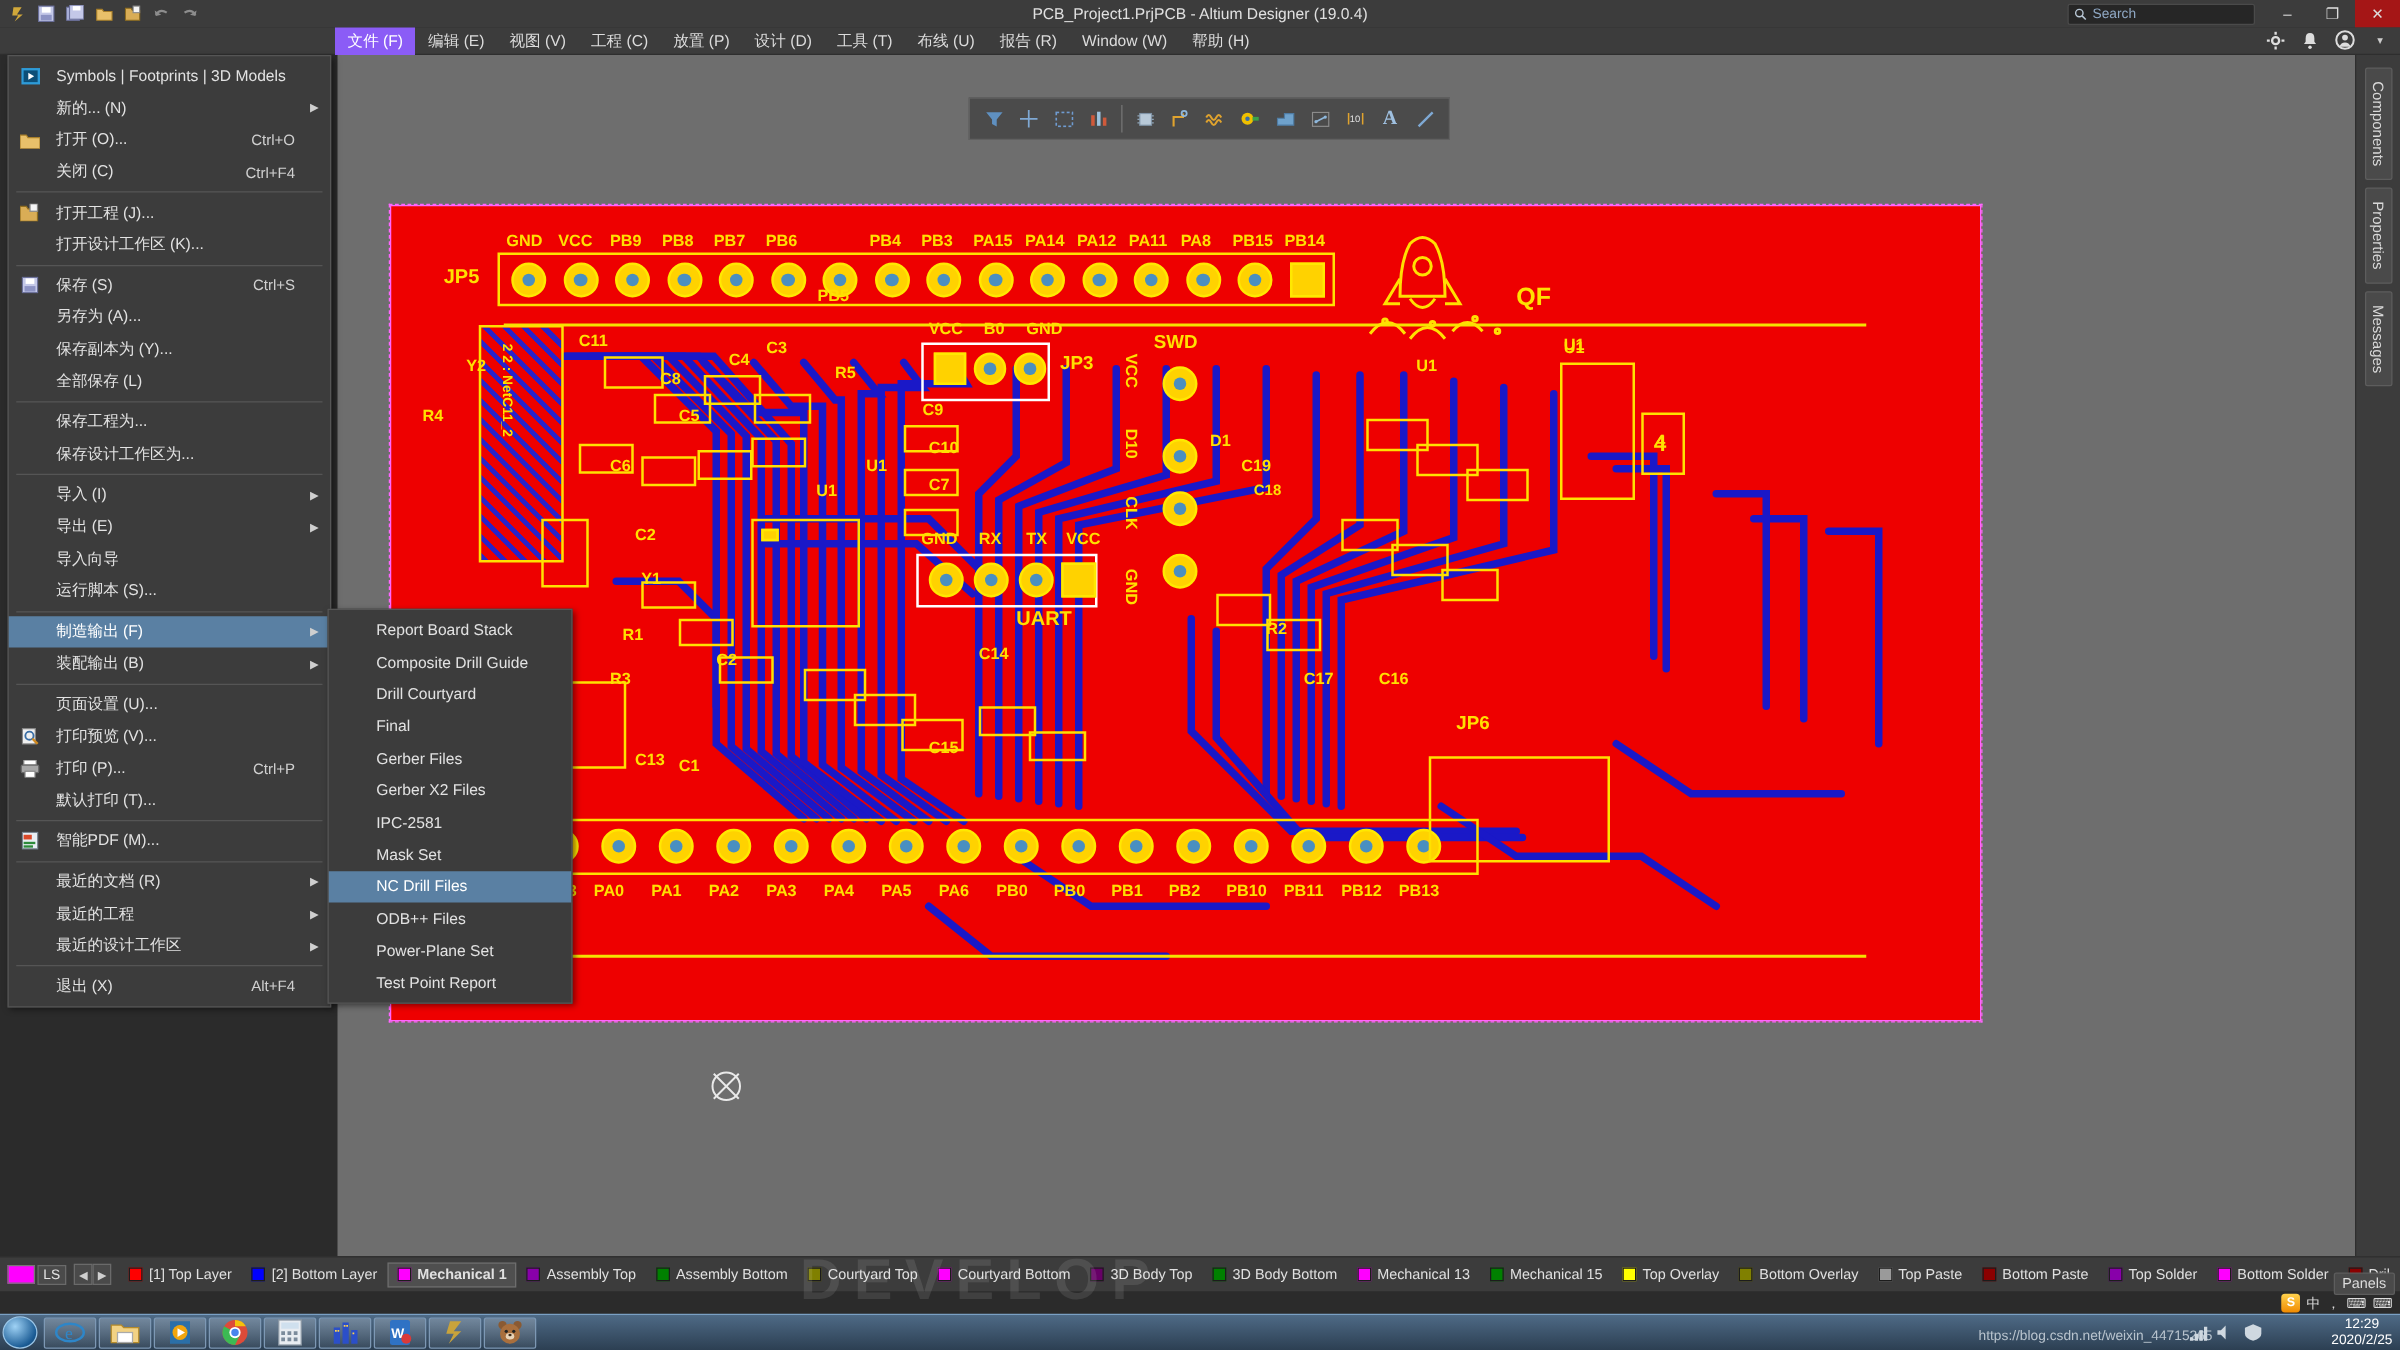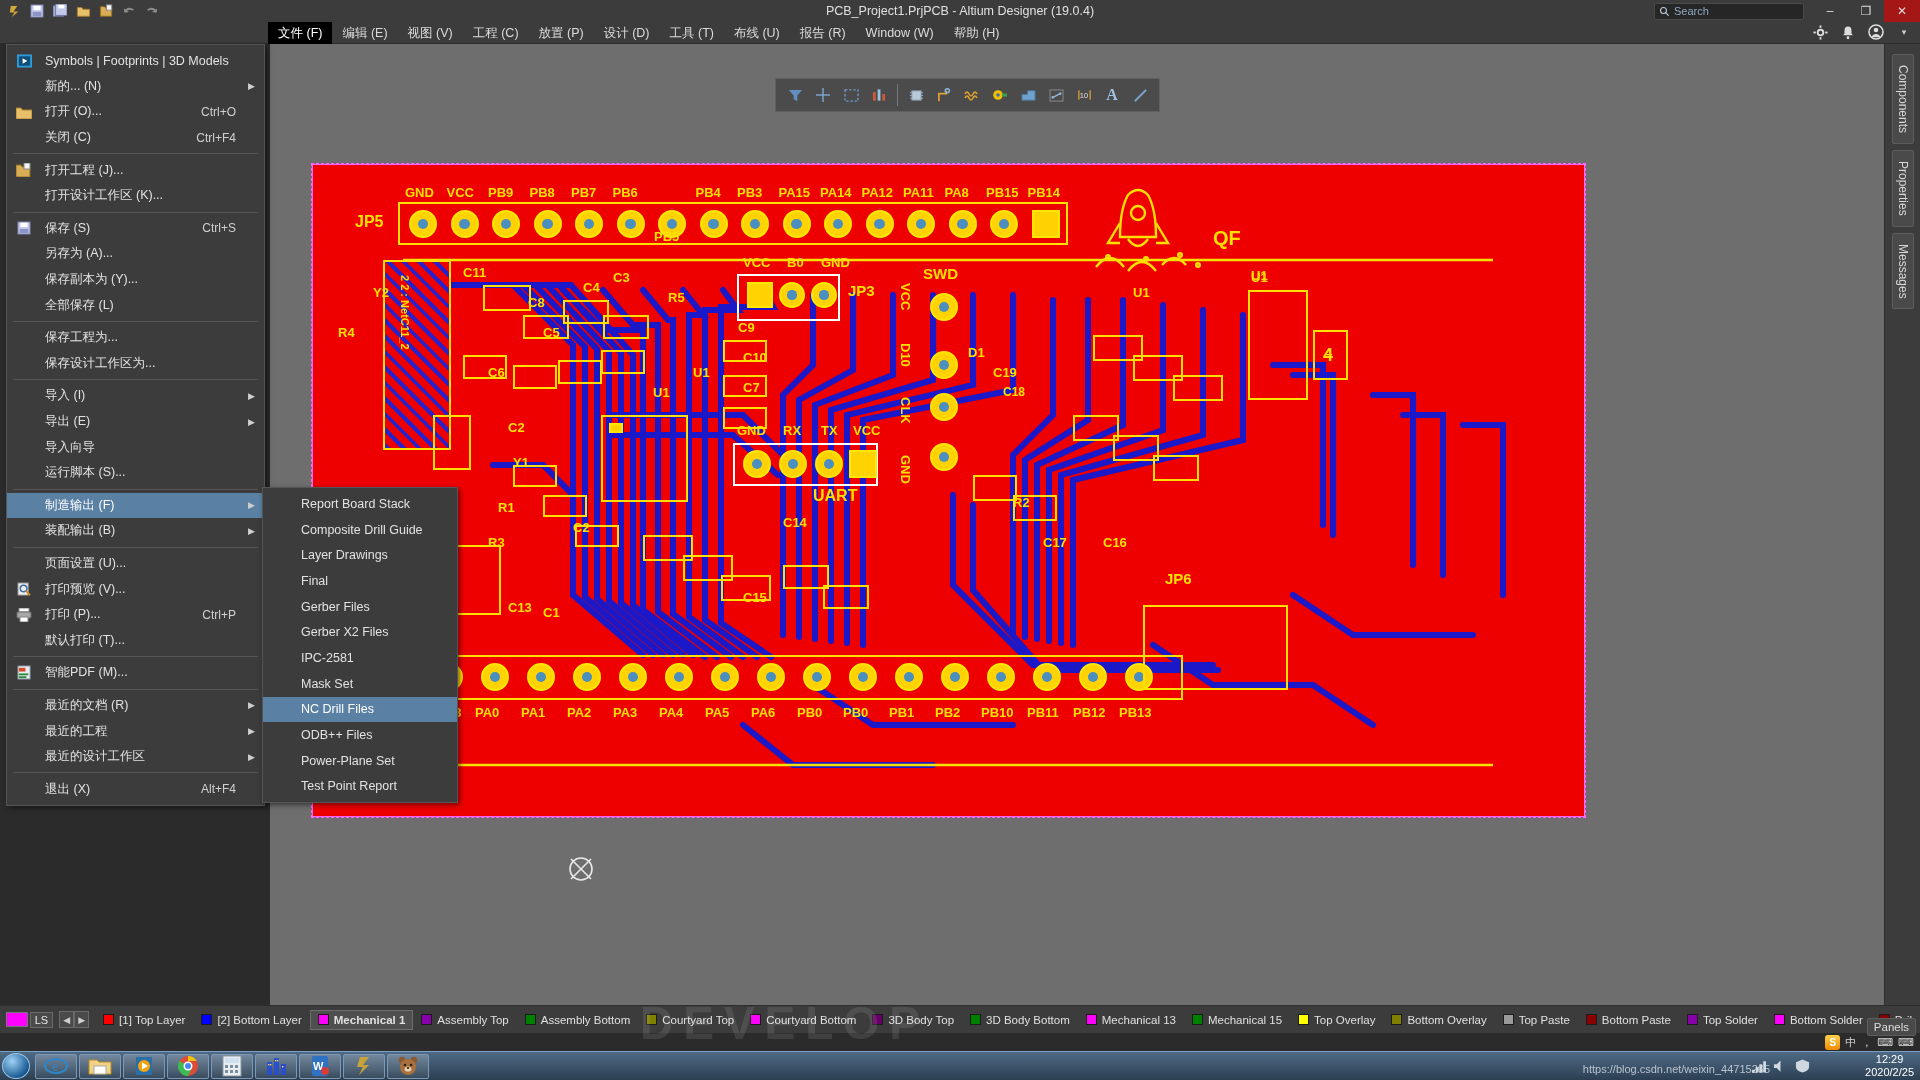--- a/index.html
+++ b/index.html
@@ -39,21 +39,21 @@
   .tsicon { width: 20px; height: 18px; display:flex; align-items:center; justify-content:center; }
 
   
   .menubar {
     position: absolute; top: 22px; left: 0; width: 1920px; height: 22px;
     background: #3c3c3c; display: flex; align-items: center; border-bottom: 1px solid #2e2e2e;
   }
   .menubar .mi {
     font-size: 12.5px; color: #dcdcdc; padding: 3px 10px; line-height: 16px; white-space: nowrap;
   }
-  .menubar .mi.active { background: #000000; color: #fff; }
+  .menubar .mi.active { background: #8b5cf6; color: #fff; }
 
   .topright-icons {
     position: absolute; right: 8px; top: 24px; display: flex; align-items: center; gap: 12px; z-index: 6;
   }
   .topright-icons .ti { width: 16px; height: 16px; display:flex; align-items:center; justify-content:center; }
 
   
   .dropdown {
     position: absolute; top: 44px; left: 6px; width: 259px;
     background: #3c3c3c; border: 1px solid #555; padding: 3px 0; z-index: 40;
@@ -1088,21 +1088,21 @@
     </div>
 
   <div class="submenu" id="fabMenu">
       <div class="sbitem">
         <span>Report Board Stack</span>
       </div>
       <div class="sbitem">
         <span>Composite Drill Guide</span>
       </div>
       <div class="sbitem">
-        <span>Layer Drawings</span>
+        <span>Drill Courtyard</span>
       </div>
       <div class="sbitem">
         <span>Final</span>
       </div>
       <div class="sbitem">
         <span>Gerber Files</span>
       </div>
       <div class="sbitem">
         <span>Gerber X2 Files</span>
       </div>

